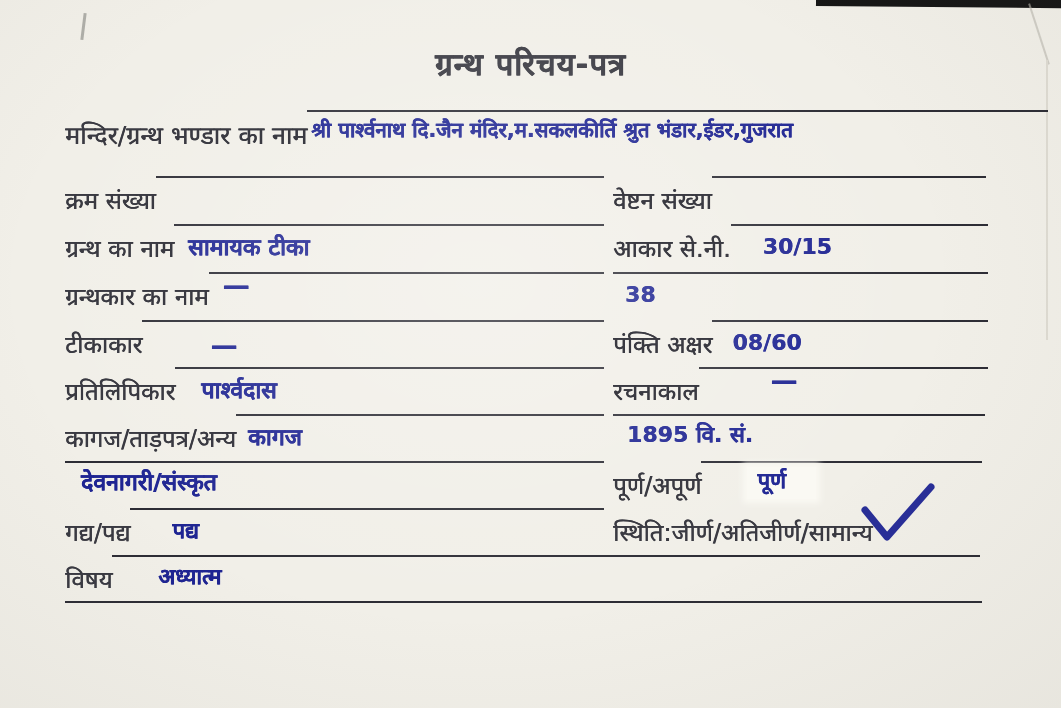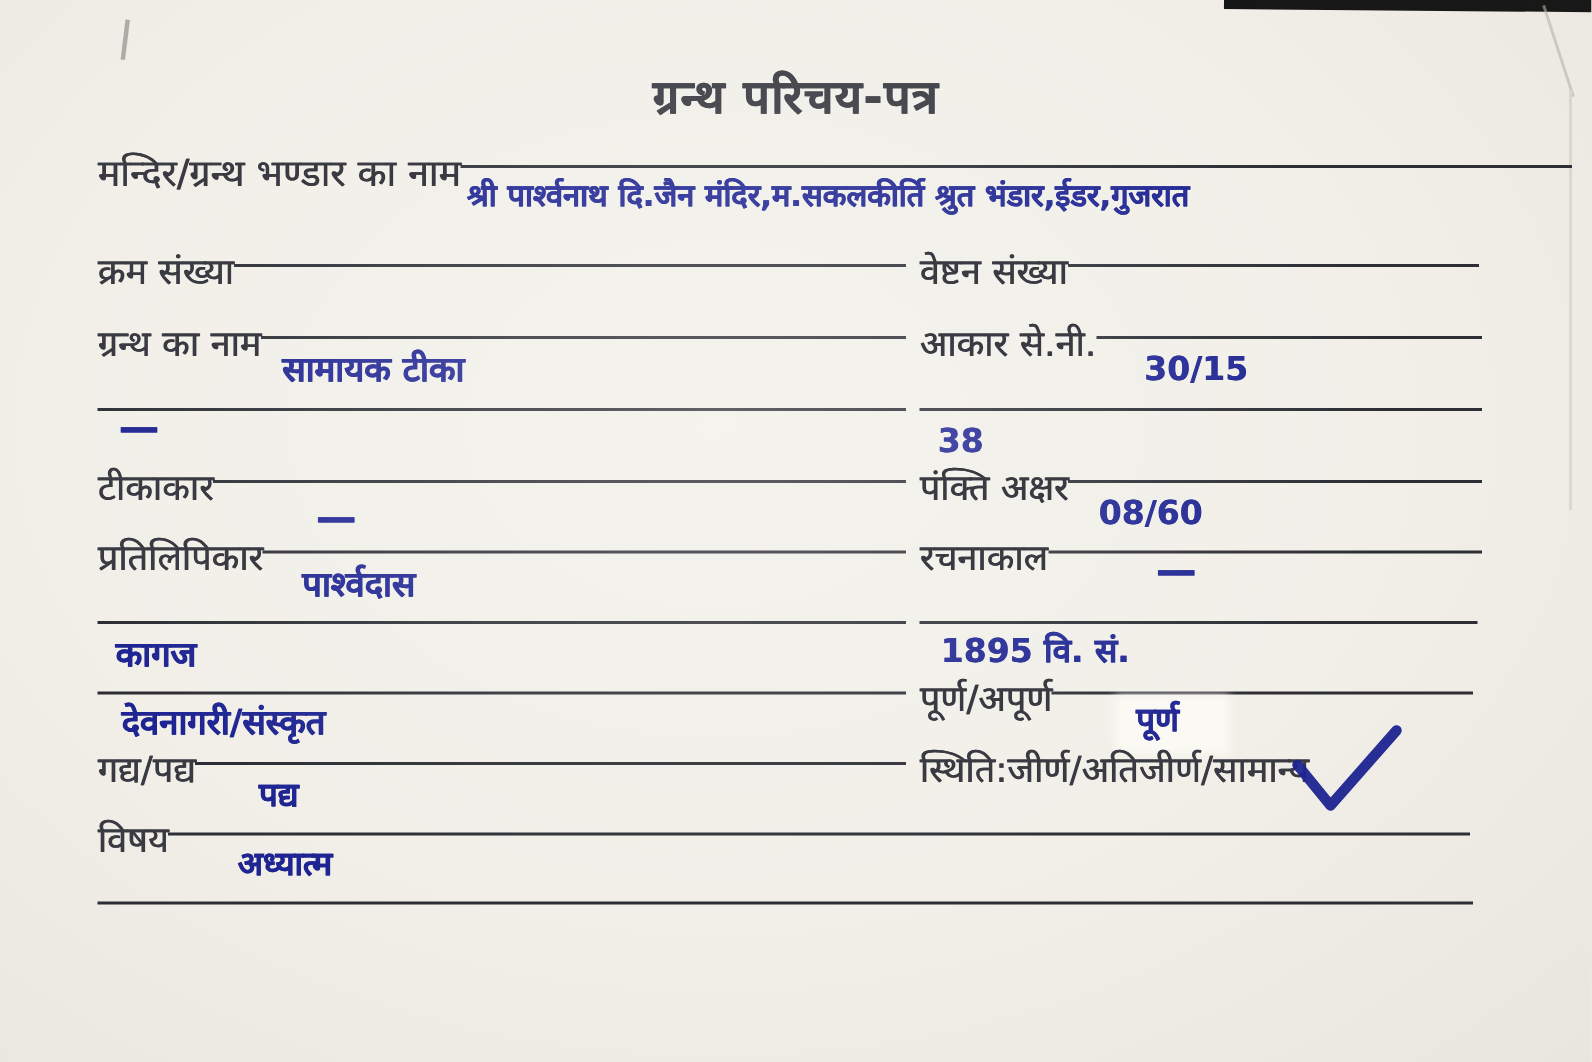--- a/index.html
+++ b/index.html
@@ -24,21 +24,21 @@
     font-size:31px;font-weight:bold;letter-spacing:1px;
     color:var(--print,#3a3a42);
     text-shadow:0.5px 0 currentColor;
   }
   .row{
     position:absolute;display:flex;align-items:flex-start;white-space:nowrap;
   }
   .plabel{
     font-size:24px;line-height:1.25;color:var(--print,#3a3a42);
     text-shadow:0.45px 0 currentColor;
-    flex:0 0 auto;z-index:2;
+    flex:0 0 auto;z-index:2;margin-top:20px;
   }
   .plabel.big{font-size:25px;}
   .ruleWrap{
     flex:1 1 auto;position:relative;min-width:0;
     margin-top:10px;border-top:2px solid #2d2d35;
   }
   .row.noline .ruleWrap{border-top:none;}
   .ink{
     position:absolute;color:var(--ink,#1e2492);font-weight:bold;
     font-size:22px;line-height:1.2;white-space:nowrap;
@@ -100,40 +100,42 @@
   </div>
 
   <div class="row" style="top:214px;left:65px;width:539px;">
     <span class="plabel">ग्रन्थ का नाम</span>
     <div class="ruleWrap">
       <span class="ink" style="--vx:14px;--vy:8px;font-size:23px;">सामायक टीका</span>
     </div>
   </div>
 
   <div class="row" style="top:262px;left:65px;width:539px;">
+    <span class="plabel">ग्रन्थकार का नाम</span>
     <div class="ruleWrap">
       <span class="ink dash" style="--vx:14px;--vy:-4px;">—</span>
     </div>
   </div>
 
   <div class="row" style="top:310px;left:65px;width:539px;">
     <span class="plabel">टीकाकार</span>
     <div class="ruleWrap">
       <span class="ink dash" style="--vx:68px;--vy:8px;">—</span>
     </div>
   </div>
 
   <div class="row" style="top:357px;left:65px;width:539px;">
     <span class="plabel">प्रतिलिपिकार</span>
     <div class="ruleWrap">
       <span class="ink" style="--vx:26px;--vy:8px;font-size:23px;">पार्श्वदास</span>
     </div>
   </div>
 
   <div class="row" style="top:404px;left:65px;width:539px;">
+    <span class="plabel">कागज/ताड़पत्र/अन्य</span>
     <div class="ruleWrap">
       <span class="ink" style="--vx:12px;--vy:8px;font-size:23px;">कागज</span>
     </div>
   </div>
 
   <div class="row" style="top:451px;left:65px;width:539px;">
     <div class="ruleWrap">
       <span class="ink" style="--vx:16px;--vy:6px;font-size:23px;">देवनागरी/संस्कृत</span>
     </div>
   </div>

